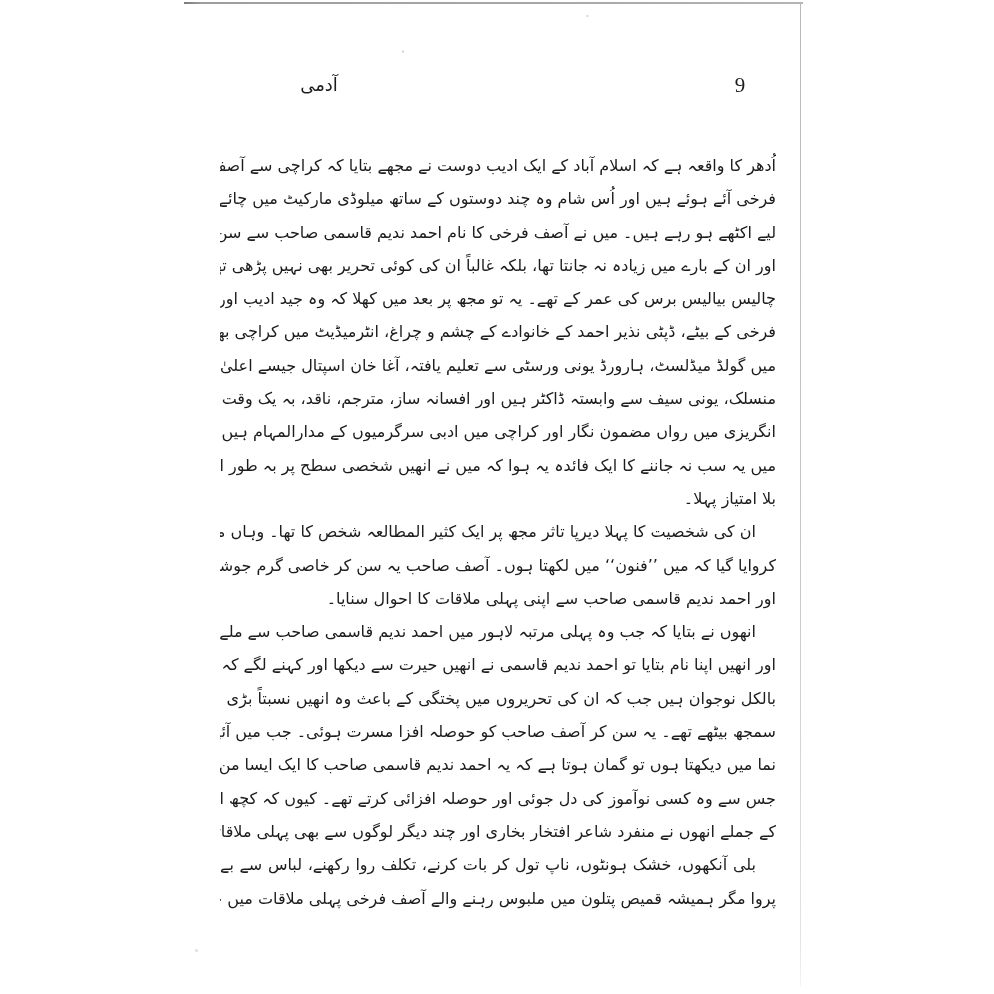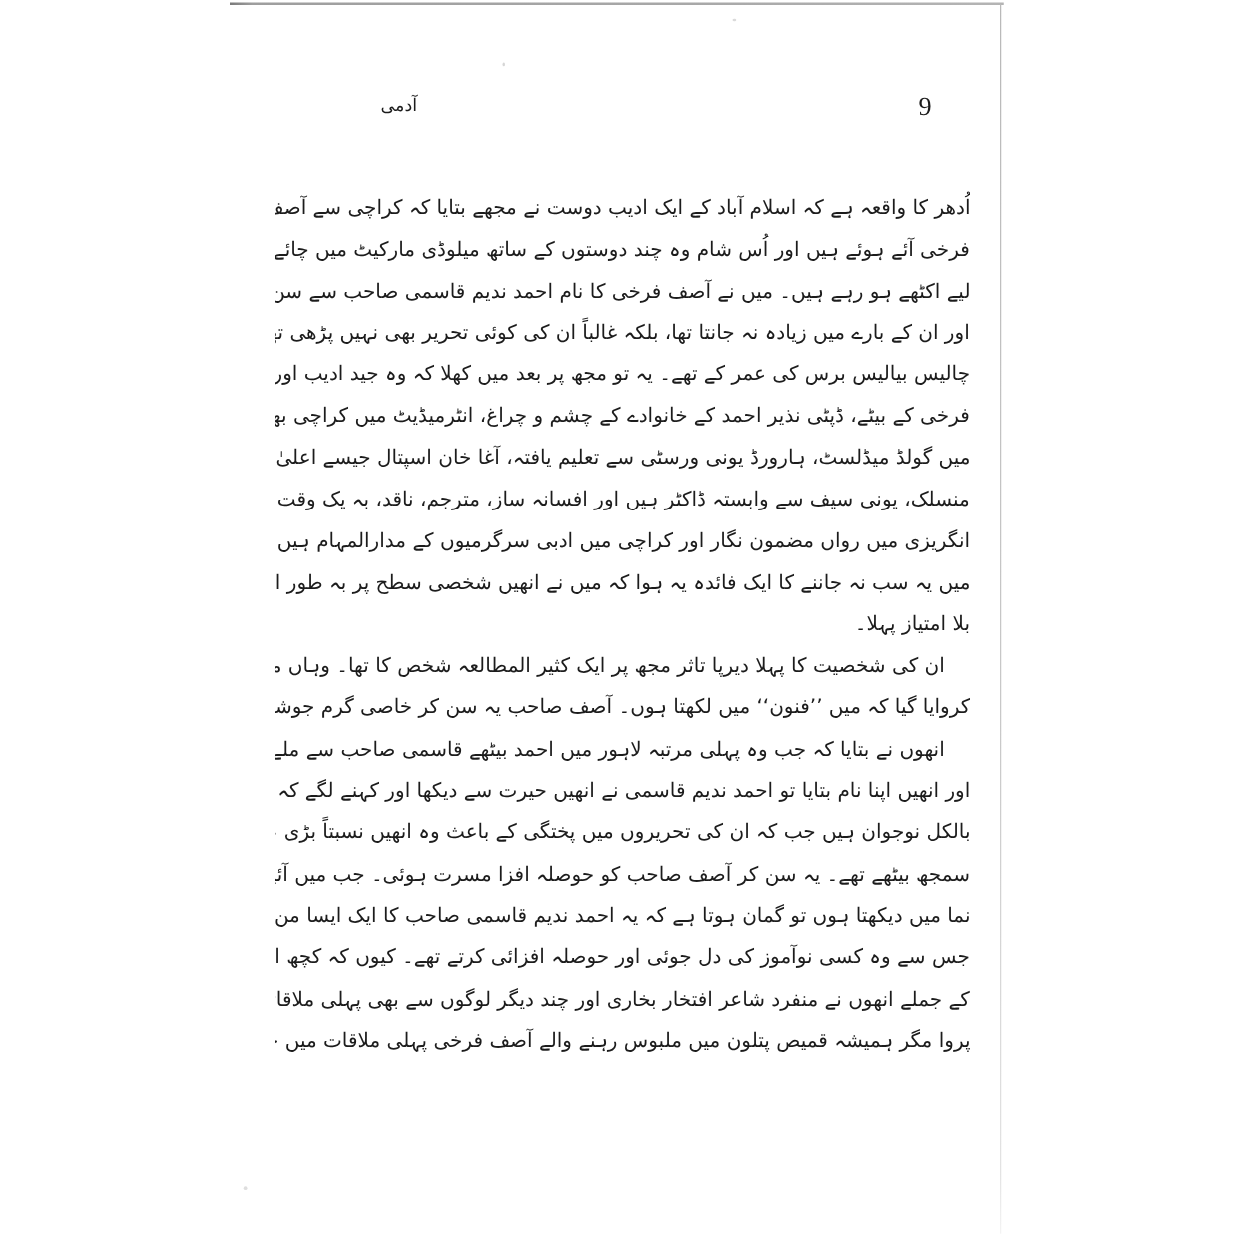--- a/index.html
+++ b/index.html
@@ -31,21 +31,21 @@
   }
   .speck{position:absolute;background:#b5b5b5;border-radius:50%;}
   .speck.s1{left:586px;top:15px;width:3px;height:2px;opacity:.5;}
   .speck.s2{left:402px;top:50px;width:2px;height:3px;opacity:.55;}
   .speck.s3{left:195px;top:949px;width:3px;height:3px;opacity:.45;}
 
   
   .running-title{
     position:absolute;left:291px;top:71px;width:56px;height:28px;
     color:var(--text);
-    font-size:14px;line-height:28px;text-align:center;
+    font-size:18px;line-height:28px;text-align:center;
     direction:rtl;
   }
   .page-number{
     position:absolute;left:728px;top:70px;width:24px;height:30px;
     color:var(--text);
     font-family:"Liberation Serif","DejaVu Serif",serif;
     font-size:21px;line-height:30px;text-align:center;
   }
 
   
@@ -88,22 +88,24 @@
       <div class="line full">اور ان کے بارے میں زیادہ نہ جانتا تھا، بلکہ غالباً ان کی کوئی تحریر بھی نہیں پڑھی تھی۔ تب وہ</div>
       <div class="line full">چالیس بیالیس برس کی عمر کے تھے۔ یہ تو مجھ پر بعد میں کھلا کہ وہ جید ادیب اور استاد اسلم</div>
       <div class="line full">فرخی کے بیٹے، ڈپٹی نذیر احمد کے خانوادے کے چشم و چراغ، انٹرمیڈیٹ میں کراچی بھر</div>
       <div class="line full">میں گولڈ میڈلسٹ، ہارورڈ یونی ورسٹی سے تعلیم یافتہ، آغا خان اسپتال جیسے اعلیٰ ادارے سے</div>
       <div class="line full">منسلک، یونی سیف سے وابستہ ڈاکٹر ہیں اور افسانہ ساز، مترجم، ناقد، بہ یک وقت اردو اور</div>
       <div class="line full">انگریزی میں رواں مضمون نگار اور کراچی میں ادبی سرگرمیوں کے مدارالمہام ہیں۔ شروع</div>
       <div class="line full">میں یہ سب نہ جاننے کا ایک فائدہ یہ ہوا کہ میں نے انھیں شخصی سطح پر بہ طور انسان دیکھا اور</div>
       <div class="line end">بلا امتیاز پہلا۔</div>
       <div class="line full indent">ان کی شخصیت کا پہلا دیرپا تاثر مجھ پر ایک کثیر المطالعہ شخص کا تھا۔ وہاں میرا تعارف</div>
       <div class="line full">کروایا گیا کہ میں ’’فنون‘‘ میں لکھتا ہوں۔ آصف صاحب یہ سن کر خاصی گرم جوشی سے ملے</div>
-      <div class="line full indent">انھوں نے بتایا کہ جب وہ پہلی مرتبہ لاہور میں احمد بیٹھے قاسمی صاحب سے ملے</div>
+      <div class="line end">اور احمد ندیم قاسمی صاحب سے اپنی پہلی ملاقات کا احوال سنایا۔</div>
+      <div class="line full indent">انھوں نے بتایا کہ جب وہ پہلی مرتبہ لاہور میں احمد ندیم قاسمی صاحب سے ملے</div>
       <div class="line full">اور انھیں اپنا نام بتایا تو احمد ندیم قاسمی نے انھیں حیرت سے دیکھا اور کہنے لگے کہ وہ تو ابھی</div>
       <div class="line full">بالکل نوجوان ہیں جب کہ ان کی تحریروں میں پختگی کے باعث وہ انھیں نسبتاً بڑی عمر کا آدمی</div>
       <div class="line full">سمجھ بیٹھے تھے۔ یہ سن کر آصف صاحب کو حوصلہ افزا مسرت ہوئی۔ جب میں آئینہ عقب</div>
       <div class="line full">نما میں دیکھتا ہوں تو گمان ہوتا ہے کہ یہ احمد ندیم قاسمی صاحب کا ایک ایسا من موہنا انداز تھا</div>
       <div class="line full">جس سے وہ کسی نوآموز کی دل جوئی اور حوصلہ افزائی کرتے تھے۔ کیوں کہ کچھ اسی نوعیت</div>
       <div class="line full">کے جملے انھوں نے منفرد شاعر افتخار بخاری اور چند دیگر لوگوں سے بھی پہلی ملاقاتوں</div>
+      <div class="line full indent">بلی آنکھوں، خشک ہونٹوں، ناپ تول کر بات کرنے، تکلف روا رکھنے، لباس سے بے</div>
       <div class="line full">پروا مگر ہمیشہ قمیص پتلون میں ملبوس رہنے والے آصف فرخی پہلی ملاقات میں جس عمر کے نظر</div>
     </div>
 </div>
 
 </body></html>

